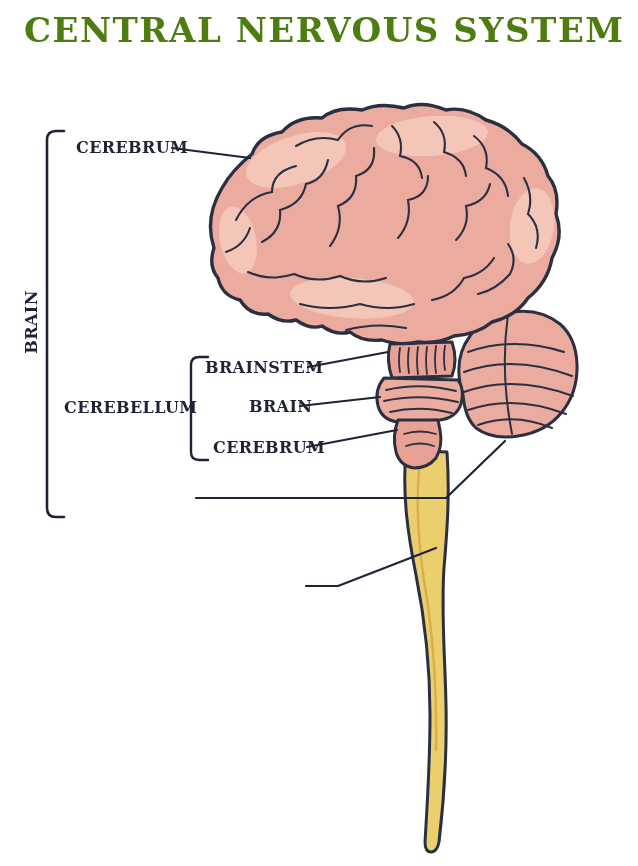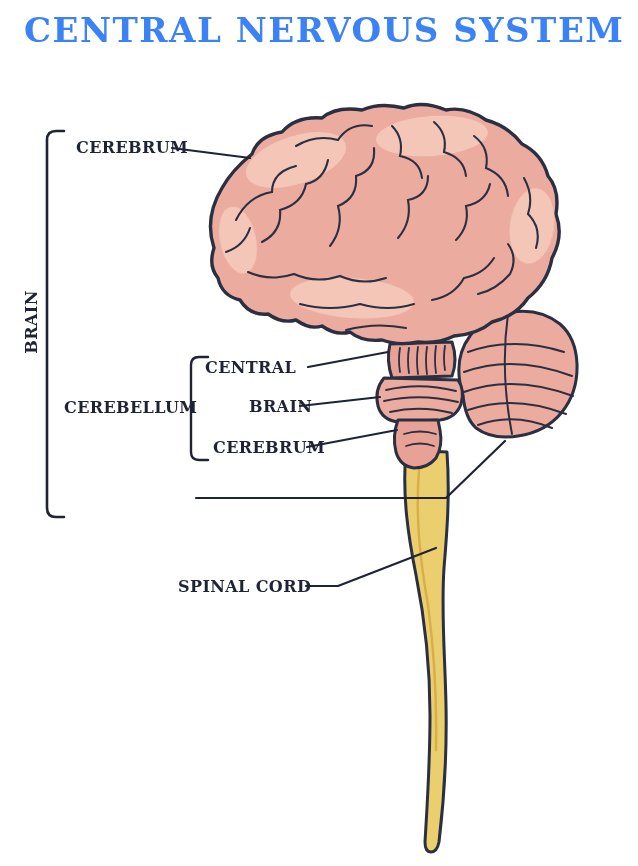--- a/index.html
+++ b/index.html
@@ -2,21 +2,21 @@
 <html><head>
 <meta charset="utf-8">
 <style>
   html,body{margin:0;padding:0;background:#ffffff;}
   .page{
     position:relative;width:638px;height:866px;background:#ffffff;overflow:hidden;
     font-family:"DejaVu Serif","Liberation Serif",serif;
   }
   .title{
     position:absolute;left:24px;top:10px;margin:0;
-    font-size:34px;font-weight:700;letter-spacing:1.5px;color:#3b82f6;white-space:nowrap;
+    font-size:34px;font-weight:700;letter-spacing:1.5px;color:#4d7c0f;white-space:nowrap;
   }
   .art{position:absolute;left:0;top:0;width:638px;height:866px;}
   .lbl{
     position:absolute;font-size:16px;font-weight:700;letter-spacing:.4px;
     color:#1e2335;white-space:nowrap;line-height:18px;
   }
   .lbl-cerebrum{left:76px;top:139px;}
   .lbl-brain{left:0;top:313px;width:64px;text-align:center;transform:rotate(-90deg);}
   .lbl-midbrain{left:205px;top:359px;}
   .lbl-brainstem{left:64px;top:399px;}
@@ -127,19 +127,18 @@
       <path d="M 308 367 L 388 352"></path>
       <path d="M 300 406 L 380 397"></path>
       <path d="M 307 447 L 397 430"></path>
       <path d="M 196 498 L 446 498 L 505 441"></path>
       <path d="M 306 586 L 338 586 L 436 548"></path>
     </g>
   </svg>
 
   <div class="lbl lbl-cerebrum">CEREBRUM</div>
   <div class="lbl lbl-brain">BRAIN</div>
-  <div class="lbl lbl-midbrain">CENTRAL</div>
+  <div class="lbl lbl-midbrain">BRAINSTEM</div>
   <div class="lbl lbl-brainstem">CEREBELLUM</div>
   <div class="lbl lbl-pons">BRAIN</div>
   <div class="lbl lbl-medulla">CEREBRUM</div>
-  <div class="lbl lbl-spinal">SPINAL CORD</div>
 
 </div>
 
 </body></html>

